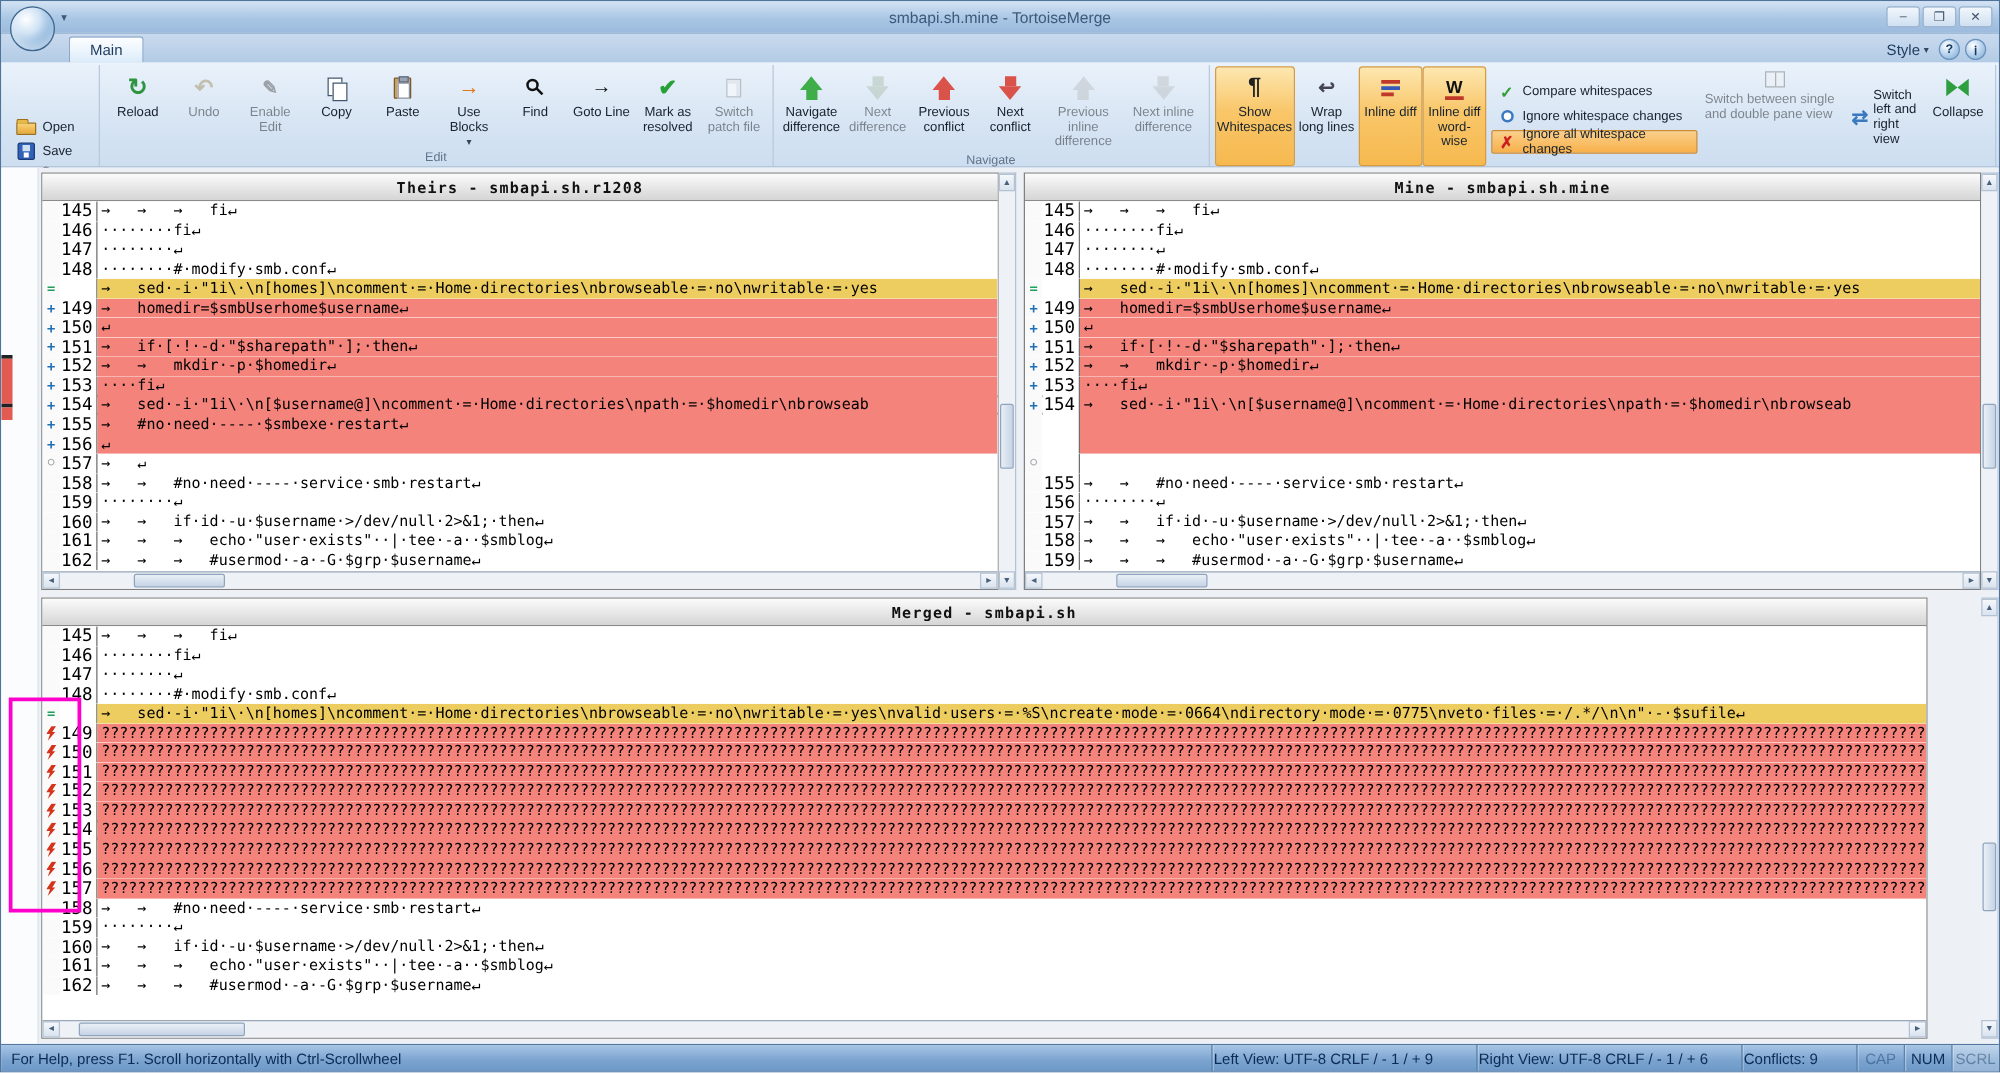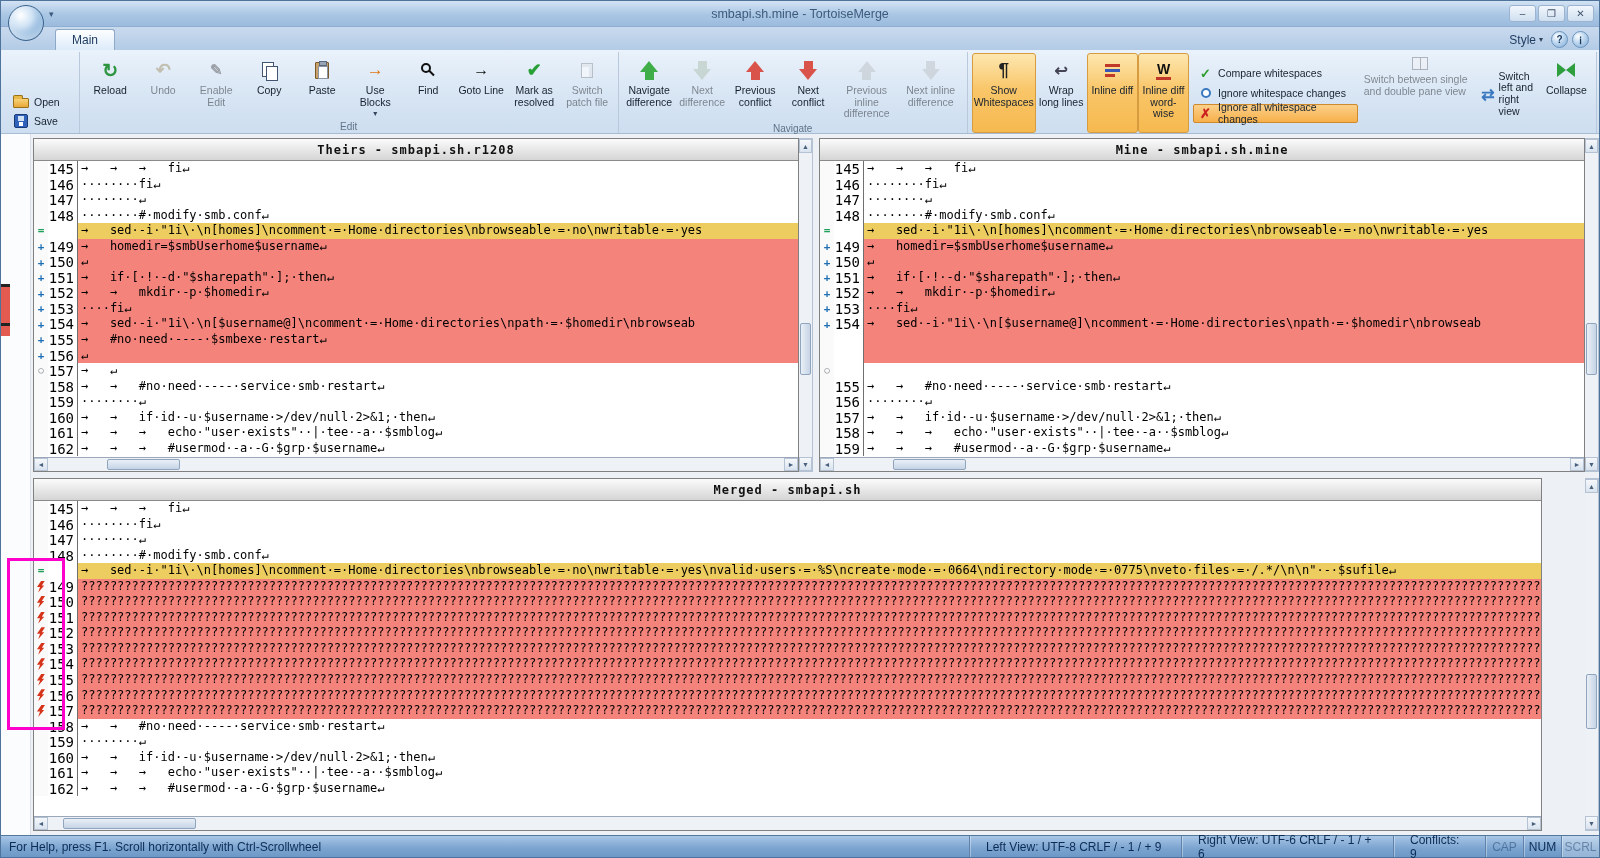--- a/index.html
+++ b/index.html
@@ -123,21 +123,21 @@
   .vthumb{position:absolute;left:1px;right:1px;border-radius:2px;background:linear-gradient(90deg,#e9eff6,#c6d4e6);border:1px solid #8fa5be;}
   .hsb{height:14px;flex:none;display:flex;border-top:1px solid #9aa8ba;background:#eef1f5;}
   .hsb .sbb{width:14px;height:100%;}
   .htrack{flex:1;position:relative;}
   .hthumb{position:absolute;top:1px;bottom:1px;border-radius:2px;background:linear-gradient(#e9eff6,#c6d4e6);border:1px solid #8fa5be;}
   .annot{position:absolute;left:6px;top:424px;width:58px;height:172px;border:3px solid var(--c-annot,#ff00cc);z-index:30;pointer-events:none;}
 
   
   .statusbar{height:22px;flex:none;background:linear-gradient(#a8c6e6,#7aa3cf 60%,#6d98c7);border-top:1px solid #54779e;display:flex;align-items:stretch;font-size:12px;color:#0c2c55;}
   .smsg{flex:1;display:flex;align-items:center;padding-left:8px;}
-  .sseg{display:flex;align-items:center;padding:0 16px;border-left:1px solid #5f82aa;box-shadow:inset 1px 0 0 rgba(255,255,255,.35);}
+  .sseg{display:flex;align-items:center;padding:0 1px;border-left:1px solid #5f82aa;box-shadow:inset 1px 0 0 rgba(255,255,255,.35);}
   .seg-lv{width:212px;}
   .seg-rv{width:212px;}
   .seg-cf{width:92px;}
   .skey{width:38px;justify-content:center;padding:0;}
   .skey.dim{color:rgba(12,44,85,.42);}
   .skey.lite{background:rgba(255,255,255,.28);}
 </style>
 </head>
 <body>
 
@@ -513,20 +513,20 @@
         <span class="sbb">▼</span>
       </div>
     </div>
 
     <div class="annot"></div>
   </div>
 
   <div class="statusbar">
     <div class="smsg">For Help, press F1. Scroll horizontally with Ctrl-Scrollwheel</div>
     <div class="sseg seg-lv">Left View: UTF-8 CRLF / - 1 / + 9</div>
-    <div class="sseg seg-rv">Right View: UTF-6 CRLF / - 1 / + 6</div>
+    <div class="sseg seg-rv">Right View: UTF-8 CRLF / - 1 / + 6</div>
     <div class="sseg seg-cf">Conflicts: 9</div>
     <div class="sseg skey dim">CAP</div>
     <div class="sseg skey">NUM</div>
     <div class="sseg skey dim lite">SCRL</div>
   </div>
 
 </div>
 
 </body></html>

